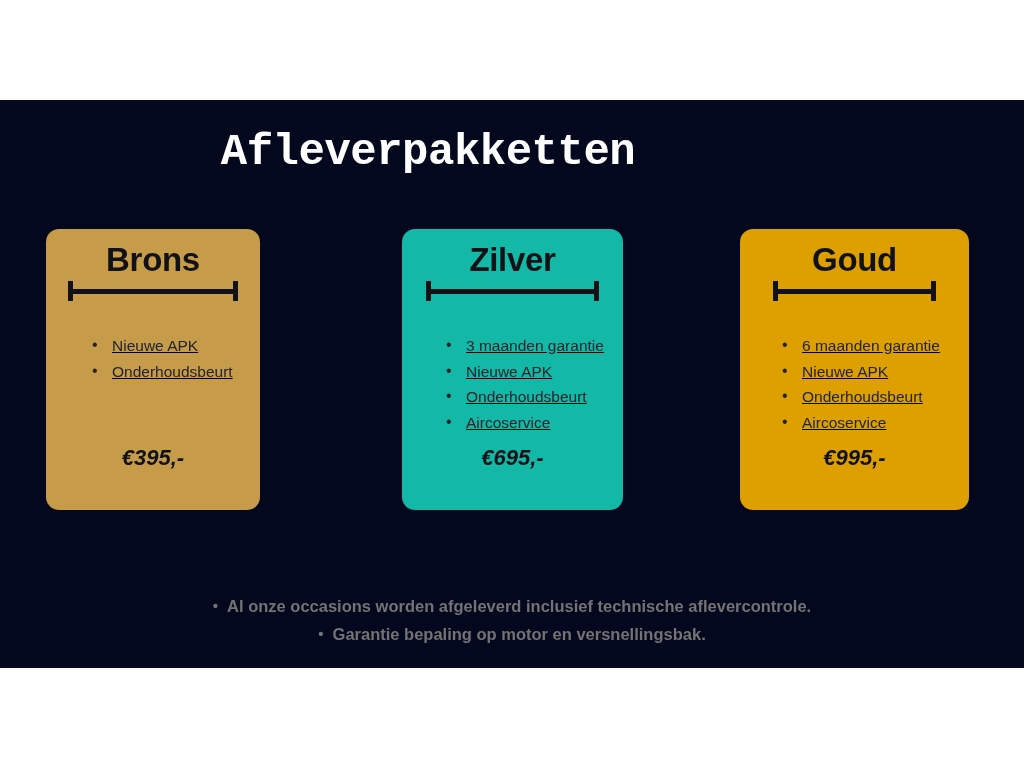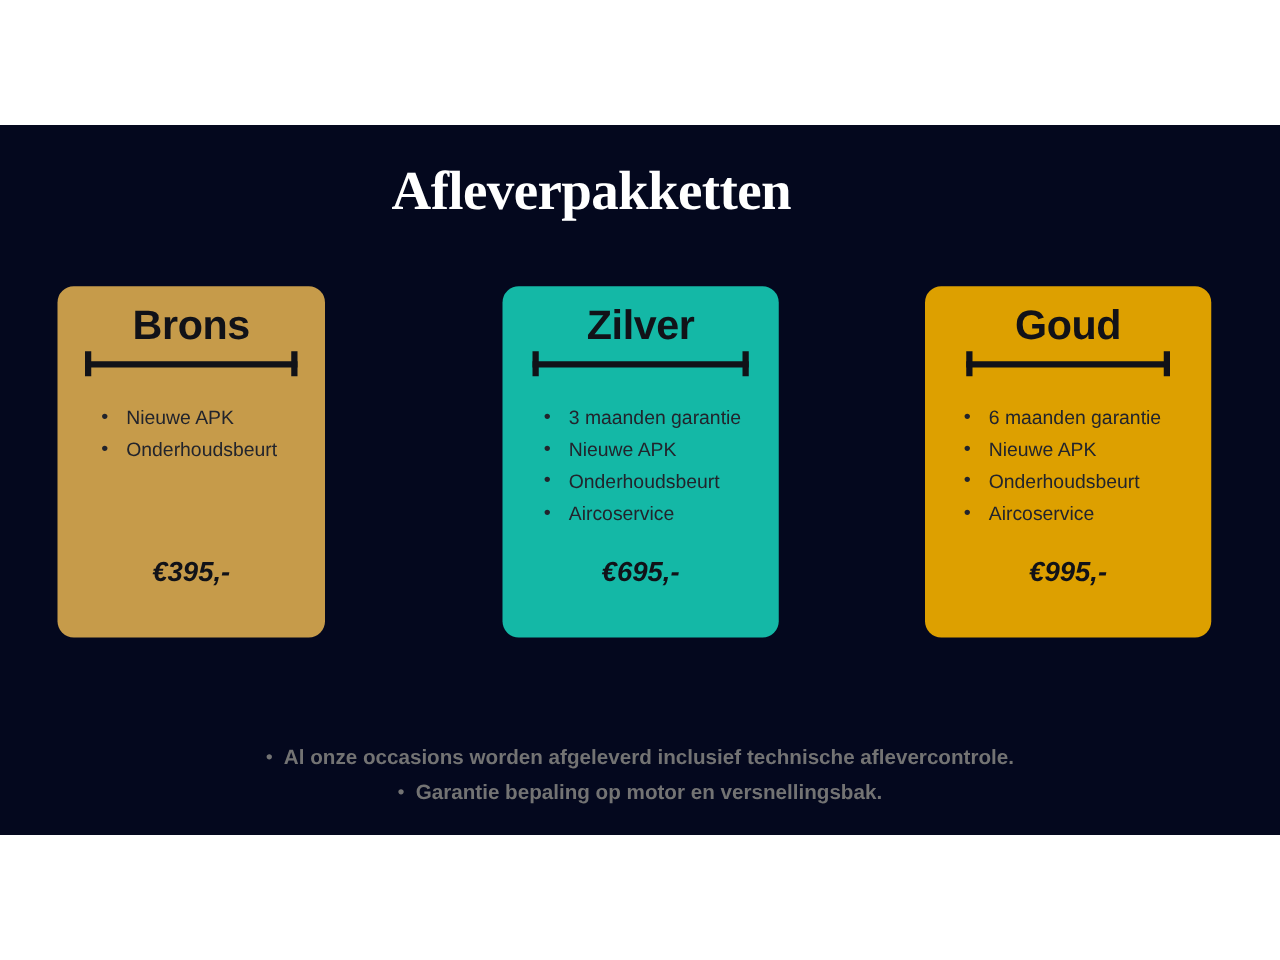--- a/index.html
+++ b/index.html
@@ -36,22 +36,21 @@
   #title {
     position: absolute;
     left: 0;
     top: 127px;
     width: 856px;
     text-align: center;
     color: #ffffff;
     font-size: 44px;
     font-weight: bold;
     letter-spacing: -0.5px;
-    font-family: Liberation Serif, serif;
-    padding-left: 45px;
+    font-family: Liberation Mono, monospace;
   }
 
   
   .card {
     position: absolute;
     top: 229px;
     width: 214px;
     height: 281px;
     border-radius: 13px;
     box-sizing: border-box;
@@ -109,23 +108,24 @@
     background: #111218;
   }
   .divider .cap.left { left: 0; }
   .divider .cap.right { right: 0; }
 
   .feature-list {
     position: absolute;
     top: 88px;
     left: 0;
     width: 100%;
-    margin: 5px;
+    margin: 16px;
     padding: 0;
     list-style: none;
+    text-decoration: underline;
   }
   #card-brons .feature-list { padding-left: 28px; }
   #card-zilver .feature-list { padding-left: 26px; }
   #card-goud .feature-list { padding-left: 24px; }
 
   .feature-list li {
     position: relative;
     color: #22242c;
     font-size: 15.5px;
     line-height: 25.5px;

